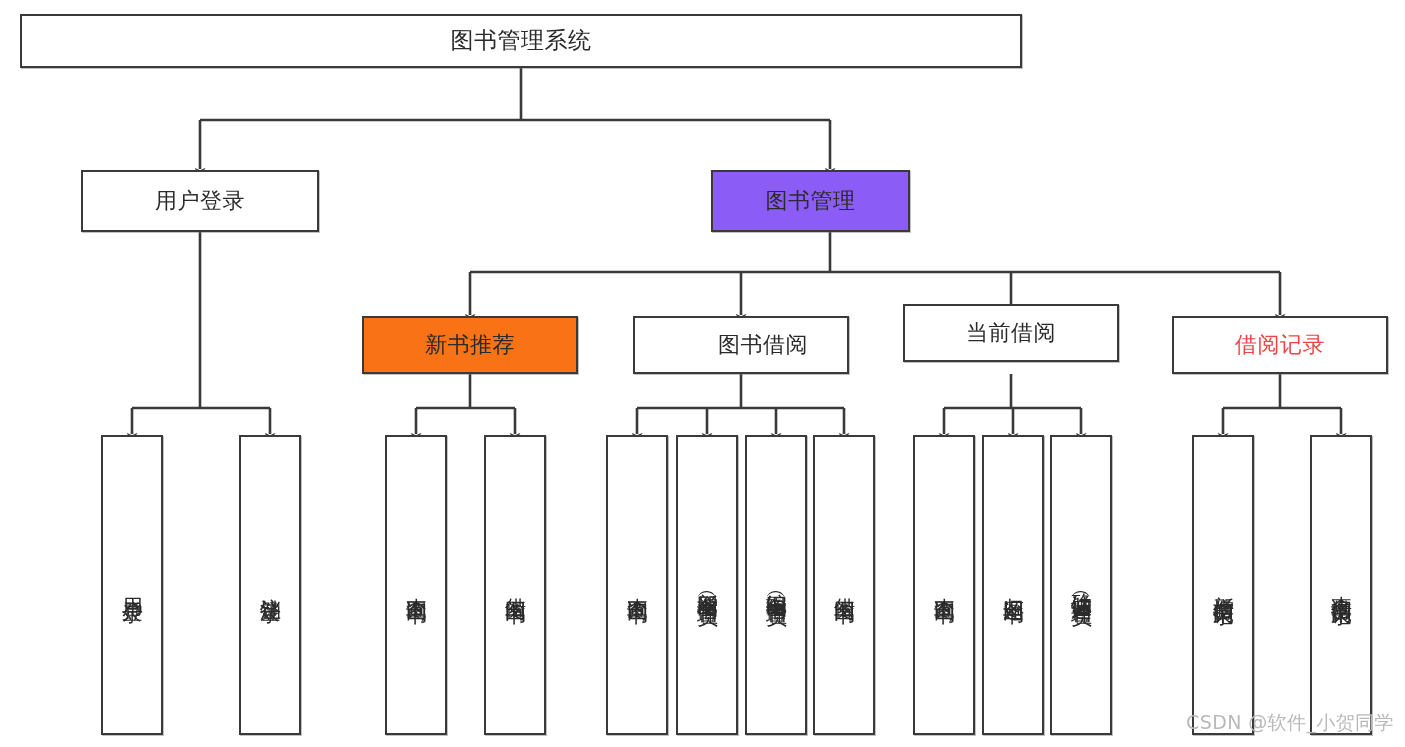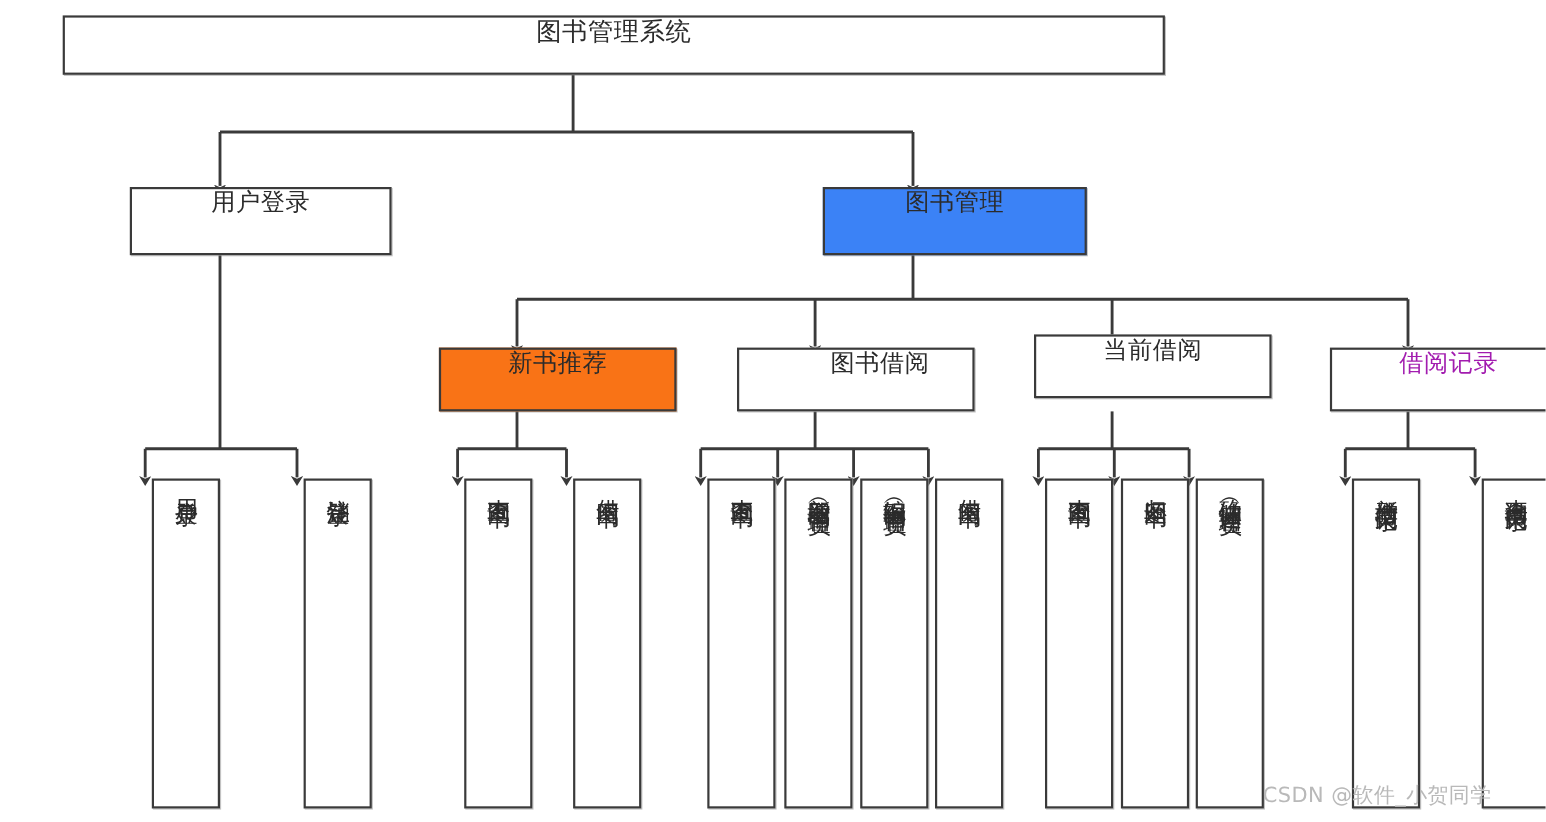--- a/index.html
+++ b/index.html
@@ -27,45 +27,44 @@
     width: 1405px;
     height: 747px;
     pointer-events: none;
   }
   .node {
     position: absolute;
     box-sizing: border-box;
     background: #ffffff;
     border: 2.5px solid #3a3a3a;
     display: flex;
-    align-items: flex-start;
+    align-items: center;
     justify-content: center;
     box-shadow: 1px 1px 0 rgba(120,120,120,0.45);
-    margin-left: 37px;
   }
   .node-label {
     color: #2b2b2b;
     font-size: 22px;
     line-height: 1.18;
     letter-spacing: 0.5px;
     text-align: center;
     white-space: nowrap;
     user-select: none;
   }
   .node.vertical .node-label {
     writing-mode: vertical-rl;
     text-orientation: upright;
     font-size: 21px;
     letter-spacing: 2px;
     line-height: 1;
   }
   .node.root .node-label { font-size: 23px; }
   .watermark {
     position: absolute;
-    left: 1148px;
+    left: 1186px;
     top: 710px;
     font-size: 19px;
     color: #b9b9b9;
     white-space: nowrap;
     user-select: none;
     letter-spacing: 0.4px;
   }
 </style>
 </head>
 <body>
@@ -114,34 +113,34 @@
       </g>
   </svg>
 
   <div id="node-layer">
       <div class="node root" style="left: 20px; top: 14px; width: 1002px; height: 54px; border-color: rgb(58, 58, 58); background: rgb(255, 255, 255);">
         <span class="node-label" style="color: rgb(43, 43, 43);">图书管理系统</span>
       </div>
       <div class="node" style="left: 81px; top: 170px; width: 238px; height: 62px; border-color: rgb(58, 58, 58); background: rgb(255, 255, 255);">
         <span class="node-label" style="color: rgb(43, 43, 43);">用户登录</span>
       </div>
-      <div class="node" style="left: 711px; top: 170px; width: 240px; height: 62px; border-color: rgb(58, 58, 58); background: #3b82f6;">
+      <div class="node" style="left: 711px; top: 170px; width: 199px; height: 62px; border-color: rgb(58, 58, 58); background: #8b5cf6;">
         <span class="node-label" style="color: rgb(43, 43, 43);">图书管理</span>
       </div>
       <div class="node" style="left: 362px; top: 316px; width: 216px; height: 58px; border-color: rgb(58, 58, 58); background: #f97316;">
         <span class="node-label" style="color: rgb(43, 43, 43);">新书推荐</span>
       </div>
       <div class="node" style="left: 633px; top: 316px; width: 216px; height: 58px; border-color: rgb(58, 58, 58); background: rgb(255, 255, 255); padding-left: 44px;">
         <span class="node-label" style="color: rgb(43, 43, 43);">图书借阅</span>
       </div>
       <div class="node" style="left: 903px; top: 304px; width: 216px; height: 58px; border-color: rgb(58, 58, 58); background: rgb(255, 255, 255);">
         <span class="node-label" style="color: rgb(43, 43, 43);">当前借阅</span>
       </div>
       <div class="node" style="left: 1172px; top: 316px; width: 216px; height: 58px; border-color: rgb(58, 58, 58); background: rgb(255, 255, 255);">
-        <span class="node-label" style="color: #a21caf;">借阅记录</span>
+        <span class="node-label" style="color: #ef4444;">借阅记录</span>
       </div>
       <div class="node vertical" style="left: 101px; top: 435px; width: 62px; height: 300px; border-color: rgb(58, 58, 58); background: rgb(255, 255, 255);">
         <span class="node-label" style="color: rgb(43, 43, 43);">用户登录</span>
       </div>
       <div class="node vertical" style="left: 239px; top: 435px; width: 62px; height: 300px; border-color: rgb(58, 58, 58); background: rgb(255, 255, 255);">
         <span class="node-label" style="color: rgb(43, 43, 43);">注销登录</span>
       </div>
       <div class="node vertical" style="left: 385px; top: 435px; width: 62px; height: 300px; border-color: rgb(58, 58, 58); background: rgb(255, 255, 255);">
         <span class="node-label" style="color: rgb(43, 43, 43);">查询图书</span>
       </div>

